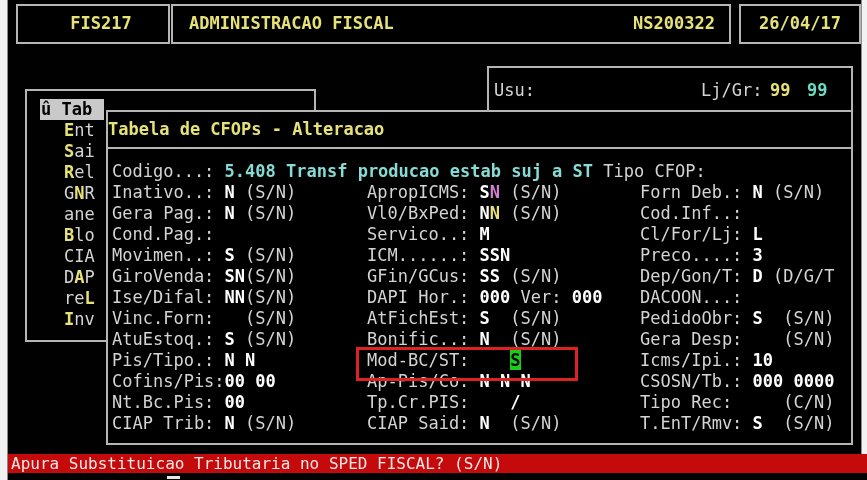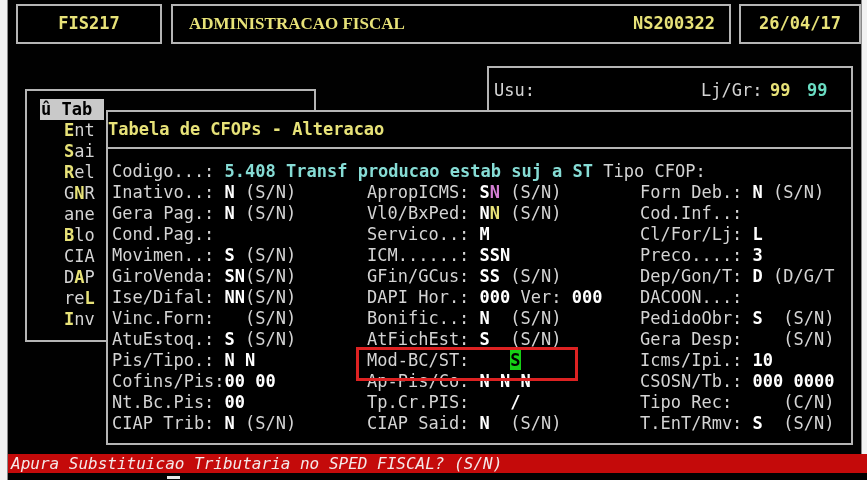--- a/index.html
+++ b/index.html
@@ -6,23 +6,23 @@
   .screen{position:relative;width:867px;height:480px;background:#010101;overflow:hidden;
           font-family:"DejaVu Sans Mono",monospace;font-size:17px;line-height:21px;}
   
   .strip{position:absolute;background:#f2f2f2;z-index:9;}
   .strip.left{left:0;top:0;width:7px;height:480px;border-right:1px solid #8a8a8a;}
   .strip.right{left:861px;top:0;width:6px;height:454px;border-left:1px solid #8a8a8a;}
   
   .hbox{position:absolute;top:4px;height:36px;border:2px solid #b5b5b5;background:#000;
         color:#e7e278;font-weight:bold;}
   .hbox .ctr{position:absolute;width:100%;text-align:center;top:7px;}
-  .b1{left:16px;width:142px;}
+  .b1{left:16px;width:142px;padding-left:8px;}
   .b2{left:171px;width:556px;}
-  .b2 .ttl{position:absolute;left:16px;top:7px;font-family:Liberation Serif, serif;}
+  .b2 .ttl{position:absolute;left:16px;top:7px;}
   .b2 .ver{position:absolute;right:14px;top:7px;}
   .b3{left:739px;width:118px;}
   
   .usu{position:absolute;left:487px;top:66px;width:362px;height:44px;background:#000;
        border:2px solid #b5b5b5;border-bottom:none;z-index:2;}
   .usu span{position:absolute;top:12px;}
   
   .menu-box{position:absolute;left:25px;top:89px;width:287px;height:249px;
             border:2px solid #b5b5b5;background:transparent;z-index:1;}
   .menu{position:absolute;left:40px;top:99px;z-index:2;}
@@ -47,21 +47,21 @@
   .val{color:#ffffff;font-weight:bold;}
   .ye{color:#e7e278;font-weight:bold;}
   .cy{color:#86dcd5;font-weight:bold;}
   .cy2{color:#6adcc2;font-weight:bold;}
   .mg{color:#d47fd4;font-weight:bold;}
   .cur{background:#16cf16;color:#000;font-weight:bold;}
   .sel{color:#000;}
   
   .statusbar{position:absolute;left:7px;top:454px;width:860px;height:19px;background:#c40a0a;
              color:#f4e8e8;font-size:16px;line-height:19px;padding-left:4px;box-sizing:border-box;
-             white-space:pre;z-index:8;font-style:italic;}
+             white-space:pre;z-index:8;}
   .cursor-mark{position:absolute;left:167px;top:476px;width:13px;height:3px;background:#e8e8e8;z-index:8;}
 </style>
 </head>
 <body>
 
 <div class="screen">
 
   <div class="strip left"></div>
   <div class="strip right"></div>
 
@@ -116,22 +116,22 @@
         <div class="frow"><span class="lbl">Nt.Bc.Pis: </span><span class="val">00</span></div>
         <div class="frow"><span class="lbl">CIAP Trib: </span><span class="val">N</span><span class="lbl"> (S/N)</span></div>
       </div>
     <div class="fcol colB">
         <div class="frow"><span class="lbl">ApropICMS: </span><span class="val">S</span><span class="mg">N</span><span class="lbl"> (S/N)</span></div>
         <div class="frow"><span class="lbl">Vl0/BxPed: </span><span class="val">N</span><span class="ye">N</span><span class="lbl"> (S/N)</span></div>
         <div class="frow"><span class="lbl">Servico..: </span><span class="val">M</span></div>
         <div class="frow"><span class="lbl">ICM......: </span><span class="val">SSN</span></div>
         <div class="frow"><span class="lbl">GFin/GCus: </span><span class="val">SS</span><span class="lbl"> (S/N)</span></div>
         <div class="frow"><span class="lbl">DAPI Hor.: </span><span class="val">000</span><span class="lbl"> Ver: </span><span class="val">000</span></div>
+        <div class="frow"><span class="lbl">AtFichEst: </span><span class="val">S</span><span class="lbl">  (S/N)</span></div>
         <div class="frow"><span class="lbl">Bonific..: </span><span class="val">N</span><span class="lbl">  (S/N)</span></div>
-        <div class="frow"><span class="lbl">AtFichEst: </span><span class="val">S</span><span class="lbl">  (S/N)</span></div>
         <div class="frow"><span class="lbl">Mod-BC/ST:    </span><span class="cur">S</span></div>
         <div class="frow"><span class="lbl">Ap-Pis/Co: </span><span class="val">N N N</span></div>
         <div class="frow"><span class="lbl">Tp.Cr.PIS:    </span><span class="val">/</span></div>
         <div class="frow"><span class="lbl">CIAP Said: </span><span class="val">N</span><span class="lbl">  (S/N)</span></div>
       </div>
     <div class="fcol colC">
         <div class="frow"><span class="lbl">Forn Deb.: </span><span class="val">N</span><span class="lbl"> (S/N)</span></div>
         <div class="frow"><span class="lbl">Cod.Inf..:</span></div>
         <div class="frow"><span class="lbl">Cl/For/Lj: </span><span class="val">L</span></div>
         <div class="frow"><span class="lbl">Preco....: </span><span class="val">3</span></div>

